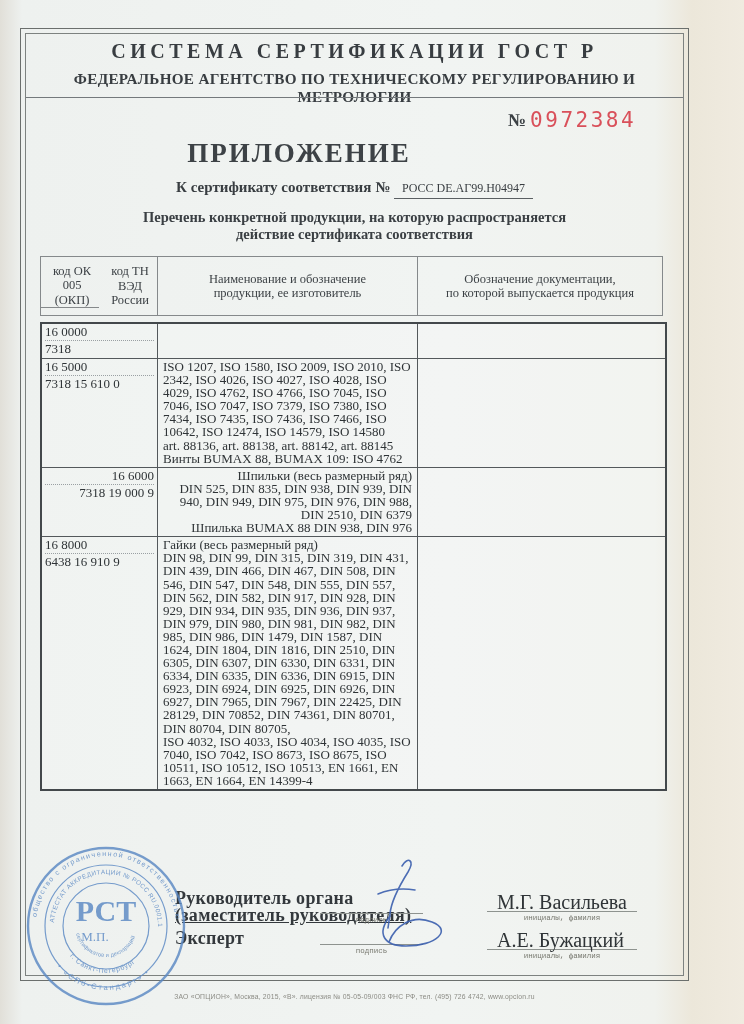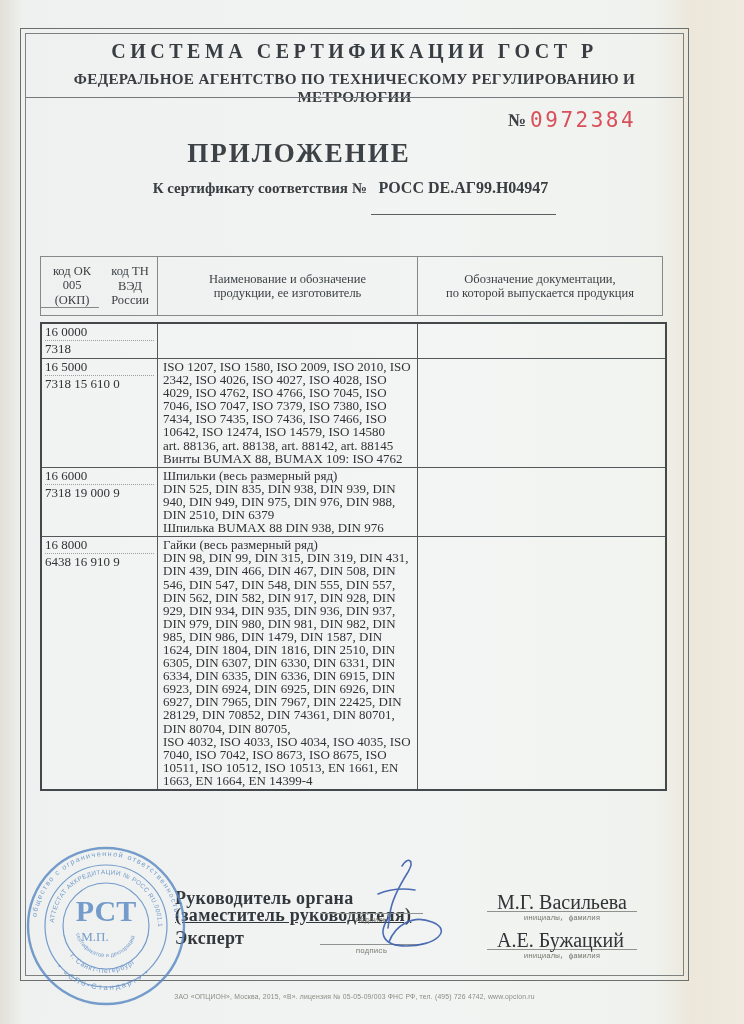--- a/index.html
+++ b/index.html
@@ -37,21 +37,21 @@
   }
 
   .doc-title {
     position:absolute; left:25px; top:138px; width:548px; text-align:center;
     font-size:27px; font-weight:bold; letter-spacing:2px; color:#3d4246;
   }
   .cert-ref {
     position:absolute; left:25px; top:179px; width:659px; text-align:center;
     font-size:15px; font-weight:bold; color:#383d41;
   }
-  .cert-ref .cert-no { border-bottom:1px solid #5a5f62; padding:0 8px 18px 8px; font-weight:bold; font-size:16px; }
+  .cert-ref .cert-no { border-bottom:1px solid #5a5f62; padding:0 8px 3px 8px; font-weight:normal; font-size:12px; }
   .desc {
     position:absolute; left:25px; top:209px; width:659px; text-align:center;
     font-size:14.5px; font-weight:bold; line-height:17px; color:#3a3f43;
     white-space:pre-line;
   }
 
   
   .thead {
     position:absolute; left:40px; top:256px; width:623px; height:60px;
     border:1px solid #85898b; display:grid; grid-template-columns:116px 260px 1fr;
@@ -66,21 +66,21 @@
   .tbody {
     position:absolute; left:40px; top:322px; width:627px;
     border:2px solid #43484b; background:rgba(255,255,255,0.15);
   }
   .trow { display:grid; grid-template-columns:115px 260px 1fr; min-height:30px; }
   .trow + .trow { border-top:1px solid #53585b; }
   .tc { font-size:13px; line-height:13.1px; }
   .tc.c1 { padding:1px 3px 0 3px; }
   .tc.c2, .tc.c3 { border-left:1px solid #53585b; padding:1px 5px 2px 5px; white-space:pre-line; }
   .code-top { border-bottom:1px dotted #9aa0a3; padding-bottom:2px; margin-bottom:1px; }
-  .r0 { min-height:34px; } .r1 { min-height:89px; } .r2 { min-height:69px; } .r3 { min-height:222px; }
+  .r0 { min-height:34px; } .r1 { min-height:89px; } .r2 { min-height:69px;text-align:right; } .r3 { min-height:222px; }
 
   
   .sig-label { position:absolute; left:175px; font-weight:bold; font-size:18px; color:#33383c; letter-spacing:0.3px; white-space:nowrap; }
   .sig-label.l1 { top:888px; }
   .sig-label.l2 { top:905px; text-decoration:underline; }
   .sig-label.l3 { top:928px; }
   .sig-line { position:absolute; border-top:1px solid #8e938f; }
   .line-sign1 { left:320px; top:913px; width:103px; }
   .line-sign2 { left:320px; top:944px; width:103px; }
   .line-name1 { left:487px; top:911px; width:150px; }
@@ -118,20 +118,22 @@
     <span class="digits">0972384</span>
   </div>
 
   <div class="doc-title">ПРИЛОЖЕНИЕ</div>
 
   <div class="cert-ref">
     <span>К сертификату соответствия №</span>
     <span class="cert-no">РОСС DE.АГ99.Н04947</span>
   </div>
 
+  <div class="desc">Перечень конкретной продукции,  на которую распространяется
+действие сертификата соответствия</div>
 
   <div class="thead">
     <div class="hc hc1">
       <div class="half top">код ОК 005 (ОКП)</div>
       <div class="half">код ТН ВЭД России</div>
     </div>
     <div class="hc">Наименование и обозначение
 продукции, ее изготовитель</div>
     <div class="hc">Обозначение документации,
 по которой выпускается продукция</div>

